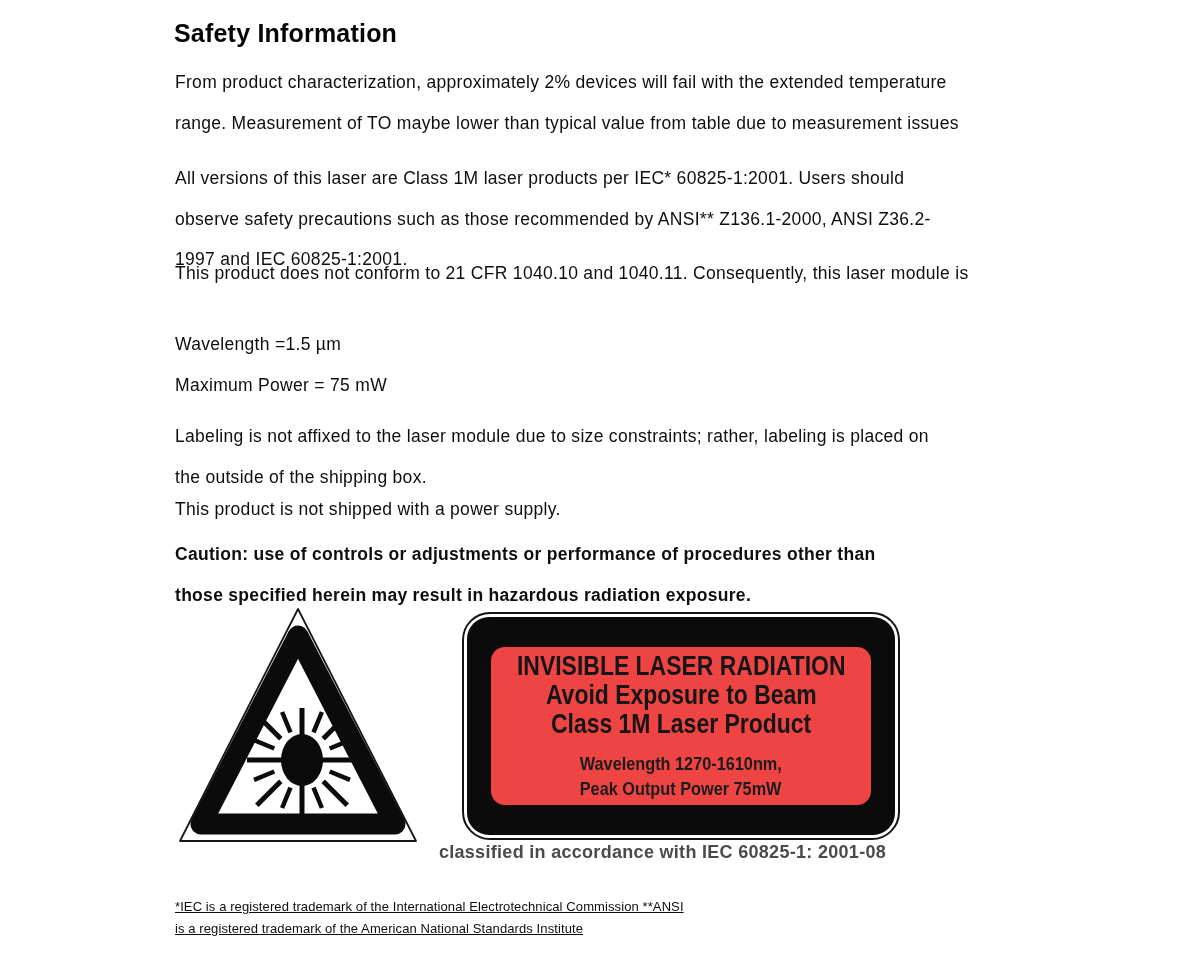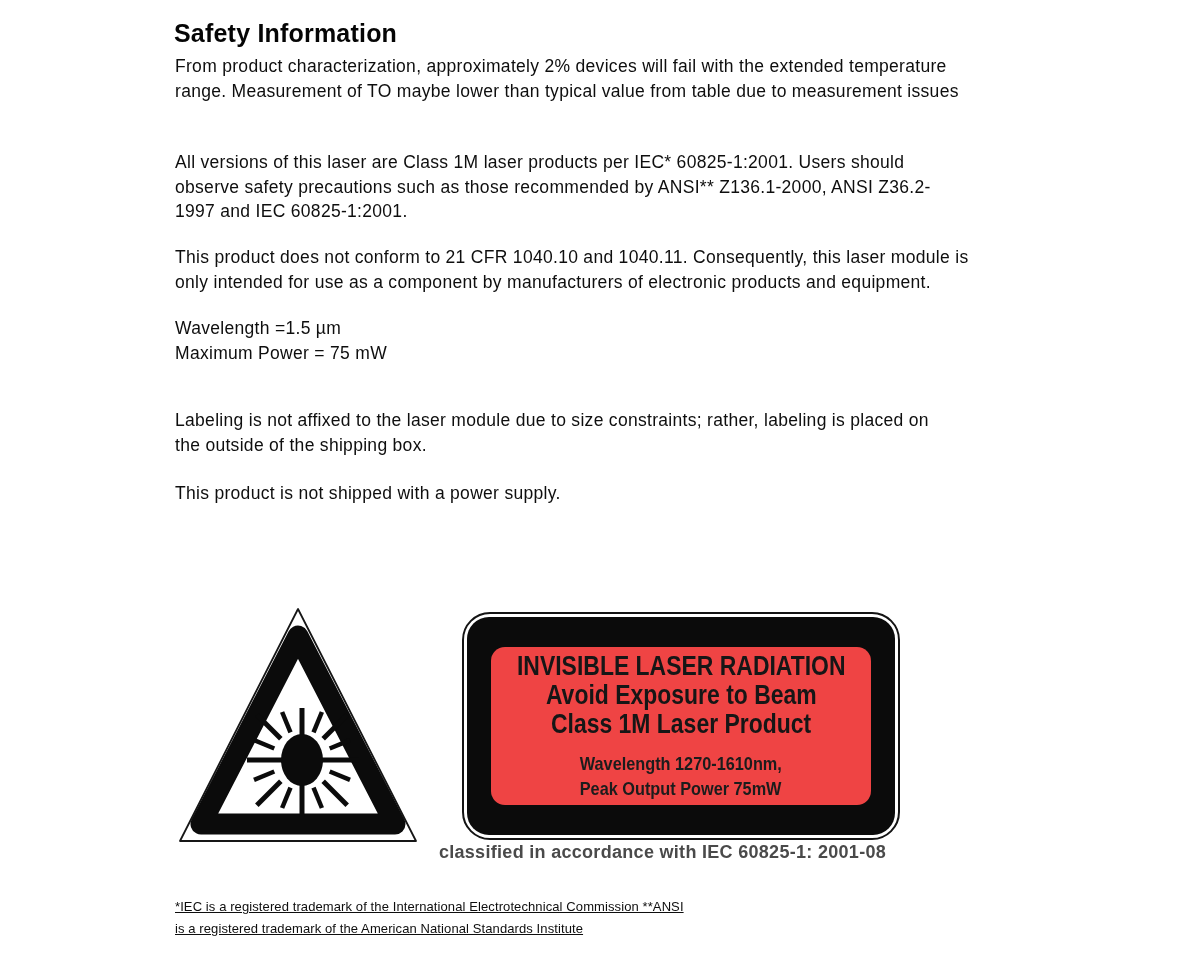--- a/index.html
+++ b/index.html
@@ -5,21 +5,21 @@
   html,body { margin:0; padding:0; background:#ffffff; }
   .page {
     position:relative; width:1186px; height:980px; background:#ffffff;
     font-family:"Liberation Sans", sans-serif; color:#0e0e0e; overflow:hidden;
   }
   .block { position:absolute; left:175px; }
   .title {
     position:absolute; left:174px; top:19px; margin:0;
     font-size:25px; font-weight:bold; letter-spacing:0.2px; color:#050505;
   }
-  .body .tline { font-size:17.5px; line-height:24.5px; letter-spacing:0.3px; white-space:pre; }
+  .body .tline { font-size:17.5px; line-height:24.5px; letter-spacing:0.3px; white-space:pre;margin-top:16px; }
   .body.bold .tline { font-weight:bold; }
   .footnote .tline { font-size:13px; line-height:21.5px; letter-spacing:0.1px; white-space:pre;text-decoration:underline; }
 
   
   .figure { position:absolute; left:175px; top:600px; width:740px; height:275px; }
   .tri-svg { position:absolute; left:0; top:8px; width:248px; height:238px; }
   .label-outline {
     position:absolute; left:287px; top:12px; width:438px; height:228px;
     border:2px solid #141414; border-radius:28px; padding:3px; box-sizing:border-box;
   }
@@ -57,32 +57,35 @@
       <div class="tline">From product characterization, approximately 2% devices will fail with the extended temperature</div>
       <div class="tline">range. Measurement of TO maybe lower than typical value from table due to measurement issues</div>
     </div>
   <div class="block body" style="top:150px">
       <div class="tline">All versions of this laser are Class 1M laser products per IEC* 60825-1:2001. Users should</div>
       <div class="tline">observe safety precautions such as those recommended by ANSI** Z136.1-2000, ANSI Z36.2-</div>
       <div class="tline">1997 and IEC 60825-1:2001.</div>
     </div>
   <div class="block body" style="top:245px">
       <div class="tline">This product does not conform to 21 CFR 1040.10 and 1040.11. Consequently, this laser module is</div>
-      <div class="tline">only intended for use as a component by manufacturers of electronic products and equipment.</div>
     </div>
   <div class="block body" style="top:316px">
       <div class="tline">Wavelength =1.5 µm</div>
       <div class="tline">Maximum Power = 75 mW</div>
     </div>
   <div class="block body" style="top:481px">
       <div class="tline">This product is not shipped with a power supply.</div>
     </div>
   <div class="block body" style="top:408px">
       <div class="tline">Labeling is not affixed to the laser module due to size constraints; rather, labeling is placed on</div>
       <div class="tline">the outside of the shipping box.</div>
+    </div>
+  <div class="block body bold" style="top:526px">
+      <div class="tline">Caution: use of controls or adjustments or performance of procedures other than</div>
+      <div class="tline">those specified herein may result in hazardous radiation exposure.</div>
     </div>
 
   <div class="figure">
 
     <svg class="tri-svg" viewBox="0 0 248 238" aria-hidden="true">
 
       <path d="M123 1 L5 233 L241 233 Z" fill="none" stroke="#161616" stroke-width="1.8" stroke-linejoin="round"></path>
 
       <path d="M123 28 L26 216 L220 216 Z" fill="#ffffff" stroke="#0b0b0b" stroke-width="21" stroke-linejoin="round"></path>
 

